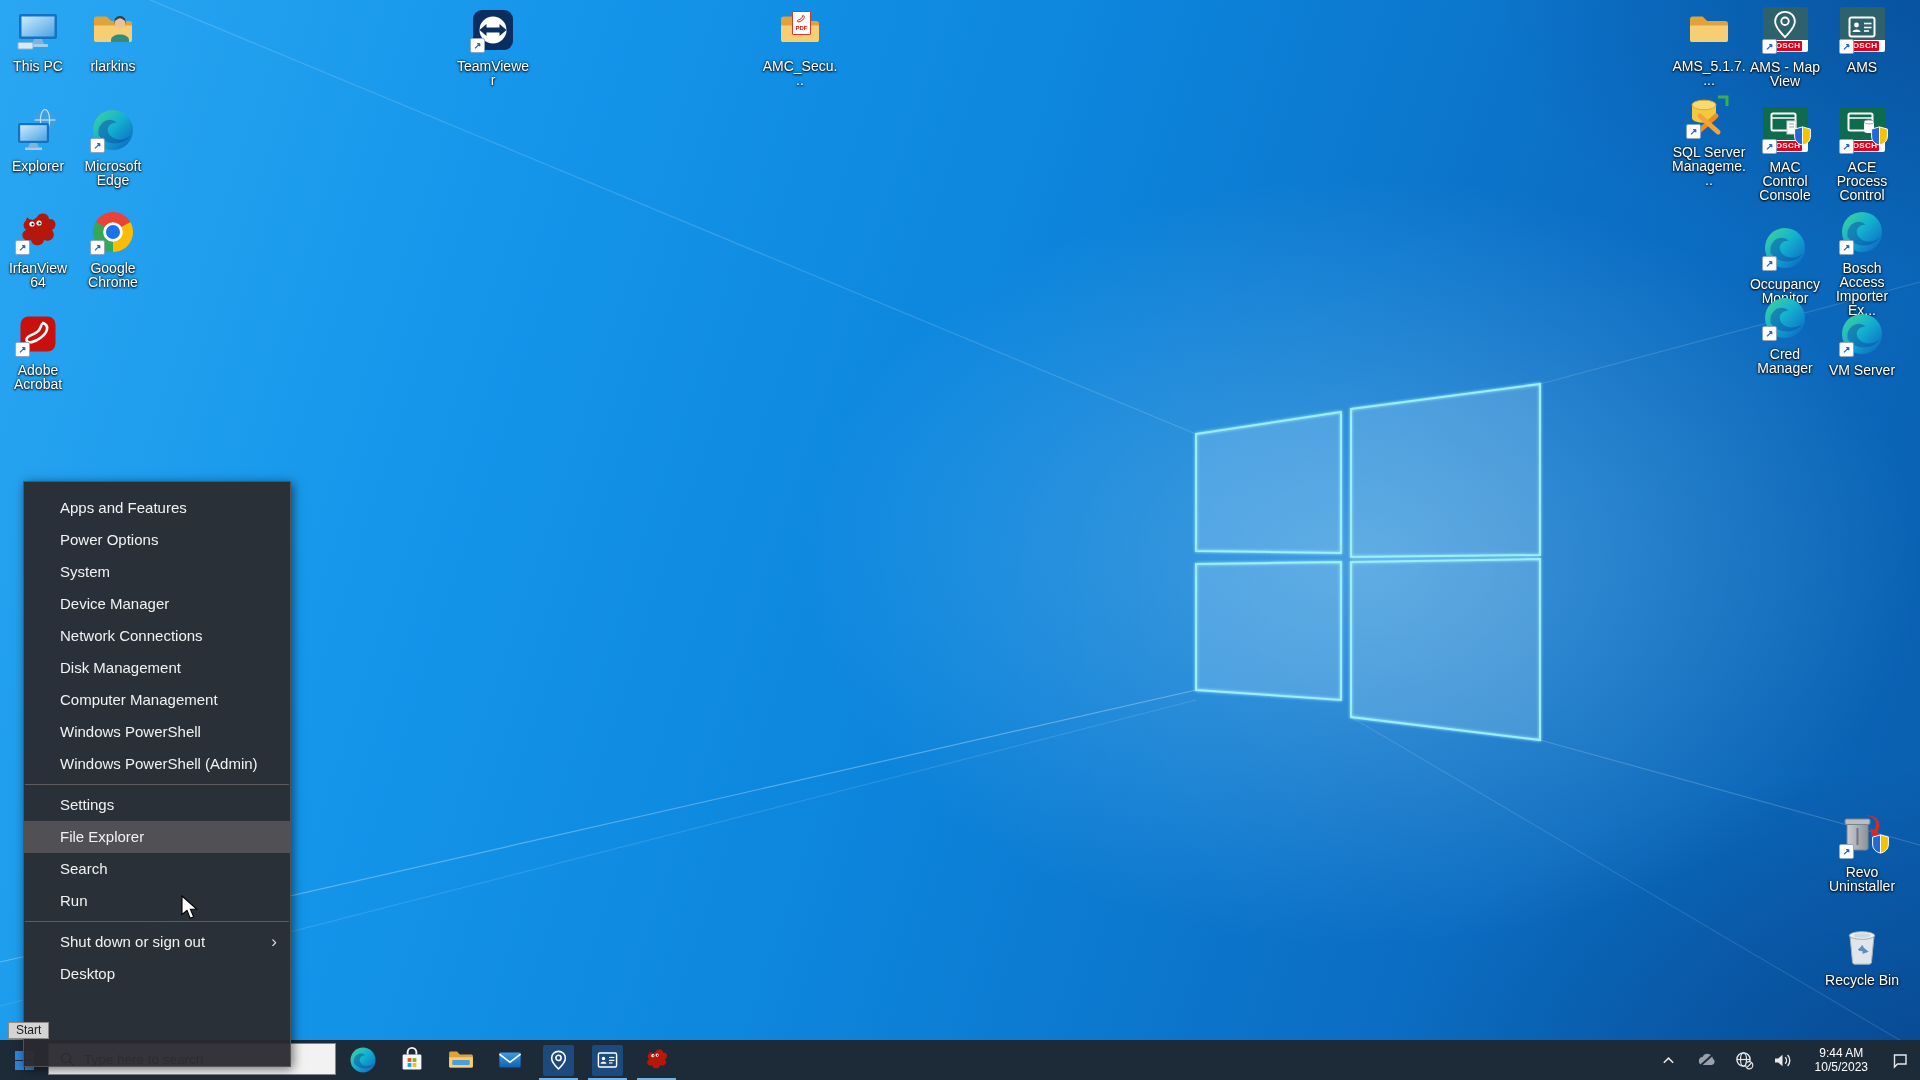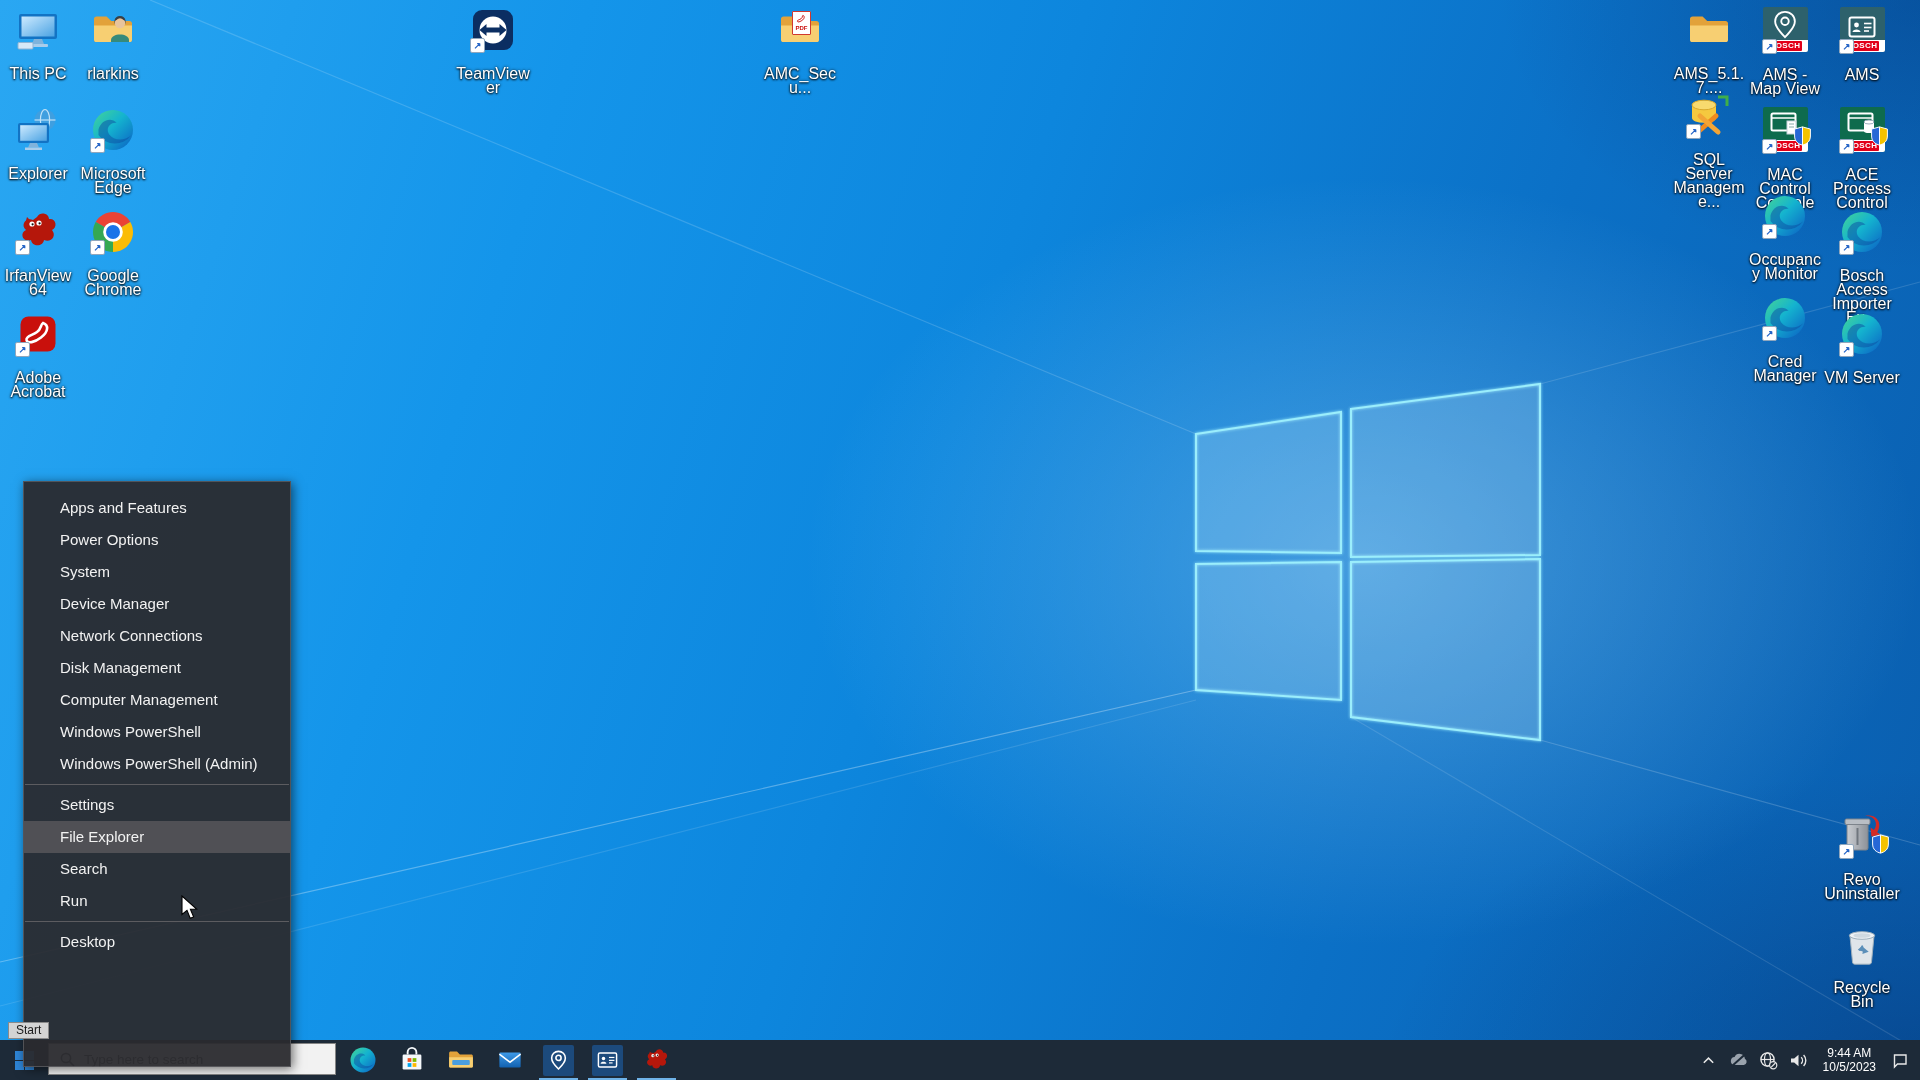--- a/index.html
+++ b/index.html
@@ -11,21 +11,21 @@
     background:
       radial-gradient(900px 620px at 71% 52%, rgba(160,220,255,.38), rgba(160,220,255,0) 62%),
       radial-gradient(700px 450px at 100% 0%, rgba(0,30,90,.28), rgba(0,30,90,0) 60%),
       radial-gradient(900px 520px at 100% 100%, rgba(0,25,80,.30), rgba(0,25,80,0) 60%),
       linear-gradient(108deg,#2aa7f2 0%,#1495ea 26%,#0d86dd 48%,#0b70c6 72%,#0a5dad 100%);}
   #wallart{position:absolute;inset:0;pointer-events:none;}
   
   .dicon{position:absolute;width:76px;text-align:center;cursor:default;z-index:5;}
   .dicon .art{width:48px;height:48px;margin:0 auto;position:relative;}
   .dicon .art svg.main{width:48px;height:48px;display:block;}
-  .dicon .lbl{margin-top:13px;font-size:16px;line-height:14px;color:#fff;
+  .dicon .lbl{margin-top:5px;font-size:14px;line-height:14px;color:#fff;
       text-shadow:0 1px 2px #000,0 0 3px rgba(0,0,0,.85);word-wrap:break-word;}
   .sc{position:absolute;left:1px;bottom:1px;width:13px;height:13px;background:#fff;
       border:1px solid #8fa6bd;border-radius:2px;display:flex;align-items:center;justify-content:center;z-index:3;}
   .sc svg{width:9px;height:9px;}
   .tile{width:45px;height:45px;margin:1px auto;position:relative;border-radius:2px;overflow:visible;}
   .tile.teal{background:var(--tile-teal);}
   .tile.green{background:var(--tile-green);}
   .tile .glyph{position:absolute;left:50%;top:3px;transform:translateX(-50%);}
   .tile .strip{position:absolute;left:0;right:0;bottom:0;height:12px;background:#fff;
       display:flex;align-items:center;justify-content:center;border-radius:0 0 2px 2px;}
@@ -50,21 +50,21 @@
   
   #taskbar{position:absolute;left:0;top:1040px;width:1920px;height:40px;background:var(--taskbar);z-index:40;}
   #start-btn{position:absolute;left:0;top:0;width:48px;height:40px;display:flex;align-items:center;justify-content:center;}
   #search-box{position:absolute;left:48px;top:3px;width:288px;height:32px;background:#f2f2f2;
       border:1px solid #858585;box-sizing:border-box;display:flex;align-items:center;gap:9px;padding-left:11px;}
   #search-box .ph{color:#4e4e4e;font-size:13.5px;}
   #tb-apps{position:absolute;left:338px;top:0;height:40px;display:flex;}
   .tb-slot{width:49px;height:40px;display:flex;align-items:center;justify-content:center;position:relative;}
   .tb-slot .u{position:absolute;left:5px;right:5px;bottom:0;height:2px;background:#6fb3e8;}
   .ttile{width:31px;height:31px;border-radius:2px;background:#1c4a7c;display:flex;align-items:center;justify-content:center;}
-  #tray{position:absolute;right:8px;top:0;height:40px;display:flex;align-items:center;gap:6px;}
+  #tray{position:absolute;right:8px;top:0;height:40px;display:flex;align-items:center;gap:14px;}
   .tray-ic{width:24px;height:28px;display:flex;align-items:center;justify-content:center;}
   #clock{color:#fff;font-size:12px;line-height:14px;text-align:center;padding:0 6px;}
   #cursor{position:absolute;left:181px;top:895px;z-index:100;pointer-events:none;}
 </style>
 </head>
 <body>
 
 <svg width="0" height="0" style="position:absolute">
   <defs>
     <linearGradient id="egA" x1="0" y1="0" x2="1" y2="1">
@@ -367,21 +367,21 @@
           </div>
           <span class="sc">
             <svg viewBox="0 0 10 10">
               <path d="M2 8 V4.5 H4.2 V6 L7 3 H4.8 V1" fill="none"></path>
               <path d="M2.2 8.2 L7.5 2.9 M7.5 2.9 H4.6 M7.5 2.9 V5.8" stroke="#2464c6" stroke-width="1.4" fill="none"></path>
             </svg>
           </span>
         </div>
         <div class="lbl">ACE Process Control</div>
       </div>
-      <div class="dicon" style="left:1747px;top:192px">
+      <div class="dicon" style="left:1747px;top:224px">
         <div class="art">
           <svg class="main" viewBox="0 0 48 48">
             <circle cx="24" cy="24" r="20" fill="url(#egA)"></circle>
             <path d="M9.5 29 A20 20 0 0 0 42 29.5 C35 35.5 24.5 34.8 20 28.2 C16.4 22.6 20.8 16 27.6 16.8 C22 10.6 12 14 9.5 23.5 Z" fill="#0b4ea2" opacity=".5"></path>
           </svg>
           <span class="sc">
             <svg viewBox="0 0 10 10">
               <path d="M2 8 V4.5 H4.2 V6 L7 3 H4.8 V1" fill="none"></path>
               <path d="M2.2 8.2 L7.5 2.9 M7.5 2.9 H4.6 M7.5 2.9 V5.8" stroke="#2464c6" stroke-width="1.4" fill="none"></path>
             </svg>
@@ -602,20 +602,21 @@
     <div class="mi">Disk Management</div>
     <div class="mi">Computer Management</div>
     <div class="mi">Windows PowerShell</div>
     <div class="mi">Windows PowerShell (Admin)</div>
     <div class="msep"></div>
     <div class="mi">Settings</div>
     <div class="mi hl">File Explorer</div>
     <div class="mi">Search</div>
     <div class="mi">Run</div>
     <div class="msep"></div>
+    <div class="mi">Shut down or sign out<span class="sub">›</span></div>
     <div class="mi">Desktop</div>
   </div>
 
 <div id="start-tip">Start</div>
 
 <div id="cursor">
   <svg width="19" height="26" viewBox="0 0 19 26">
     <path d="M1 1 L1 19.5 L6 15.3 L9.2 23.3 L12.6 21.9 L9.4 14.2 L15.6 14 Z" fill="#fff" stroke="#000" stroke-width="1.1"></path>
   </svg>
 </div>

